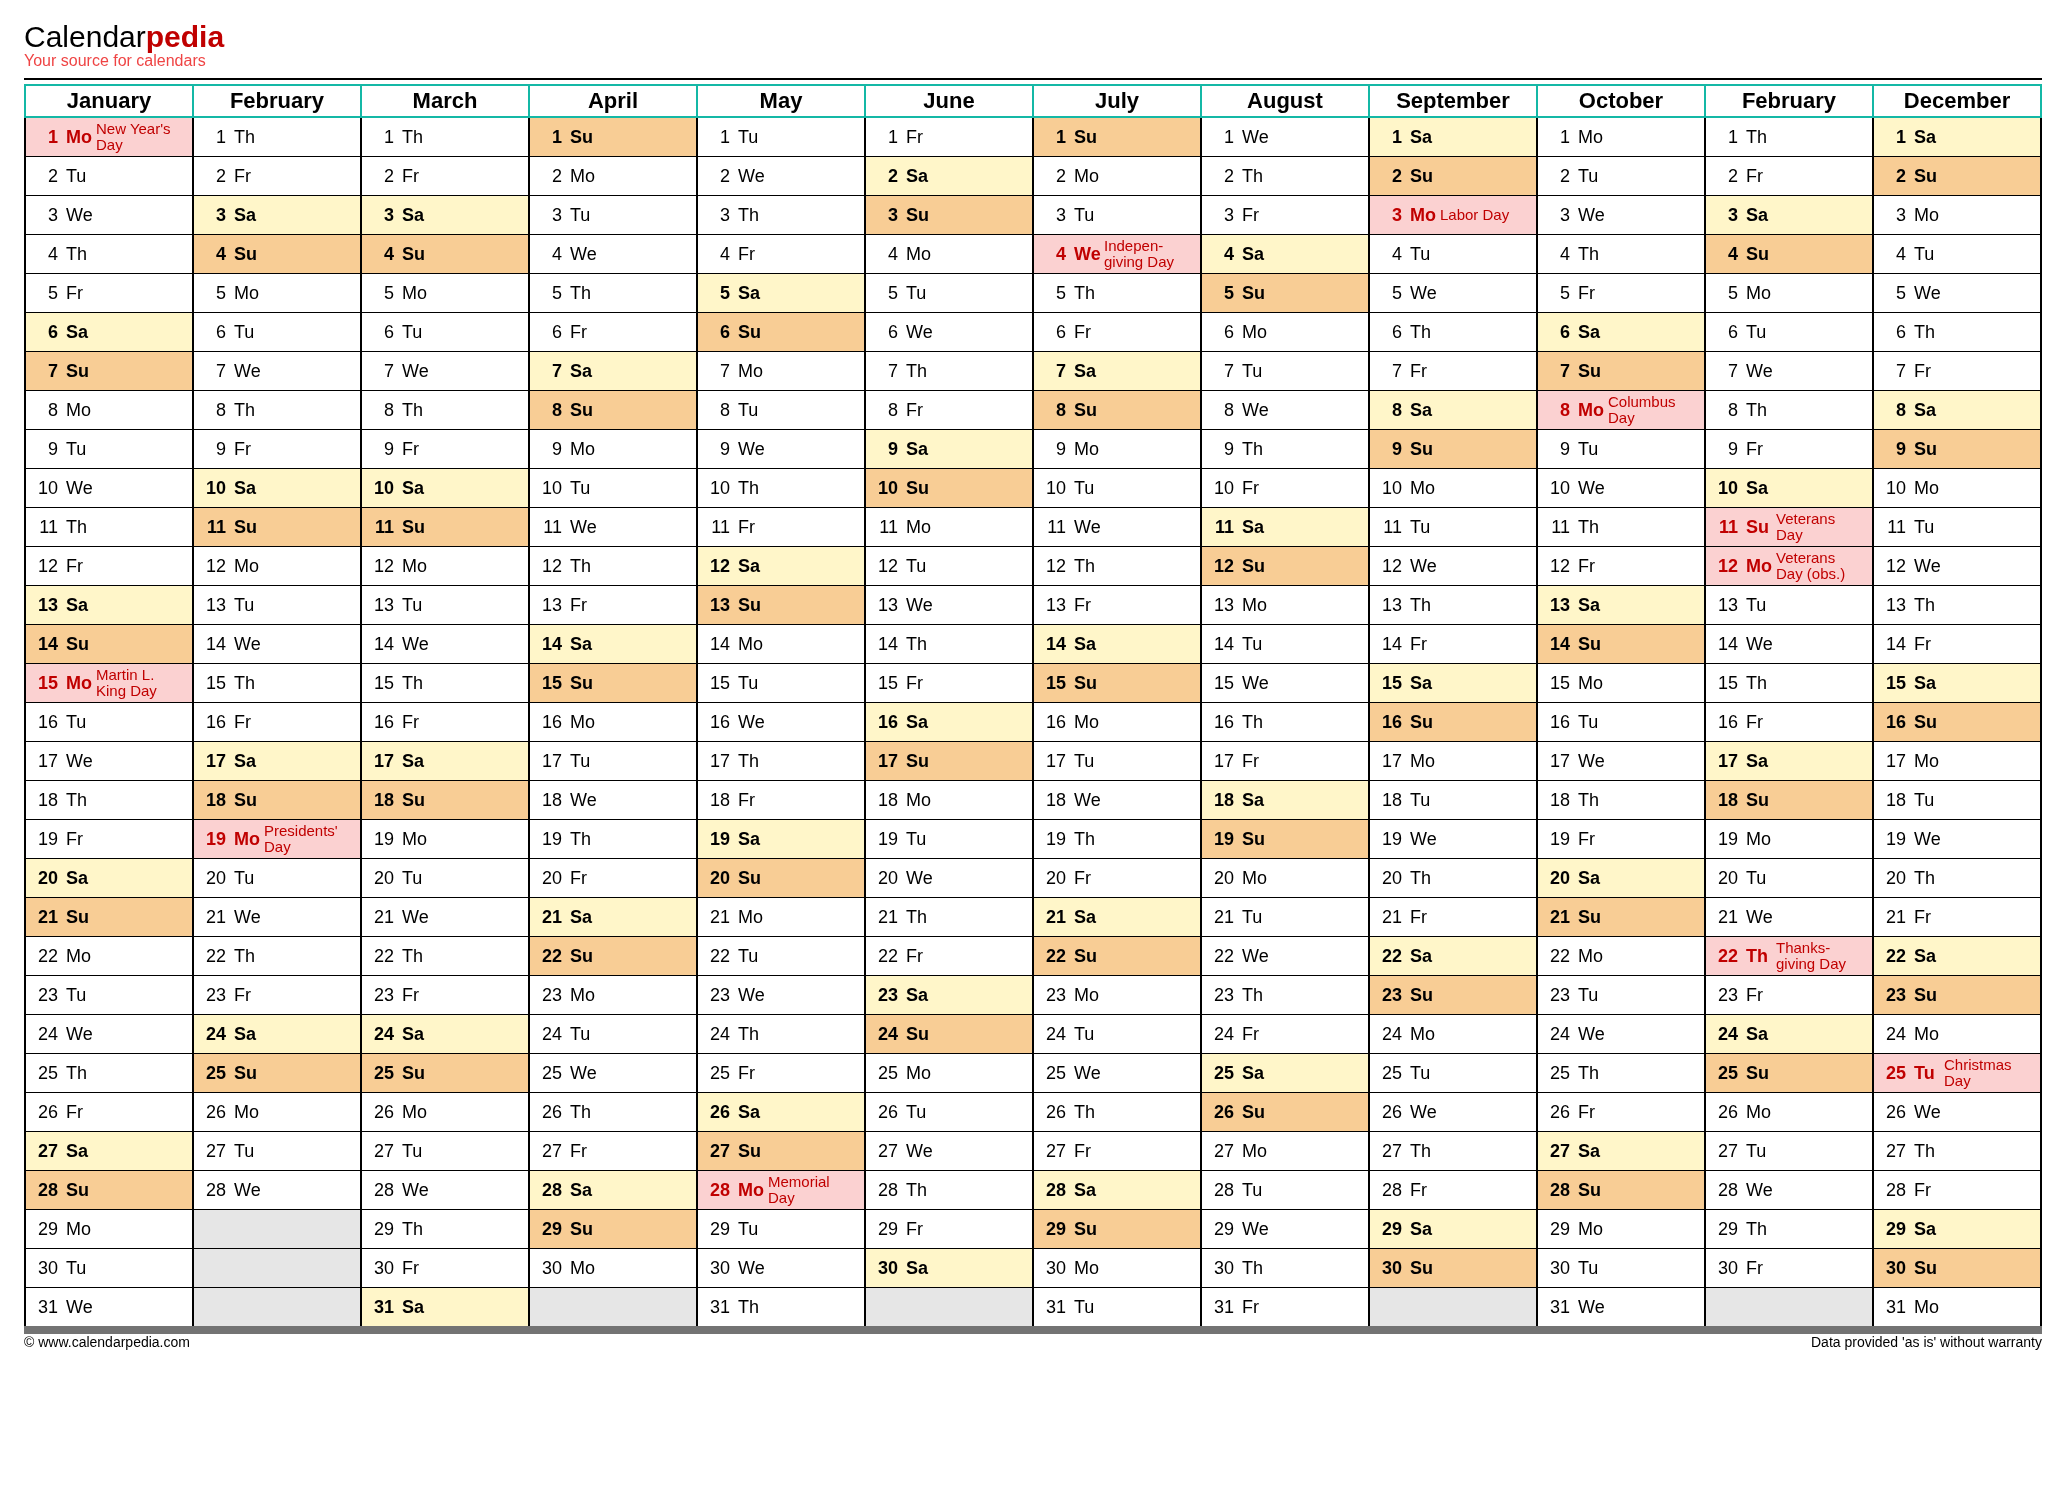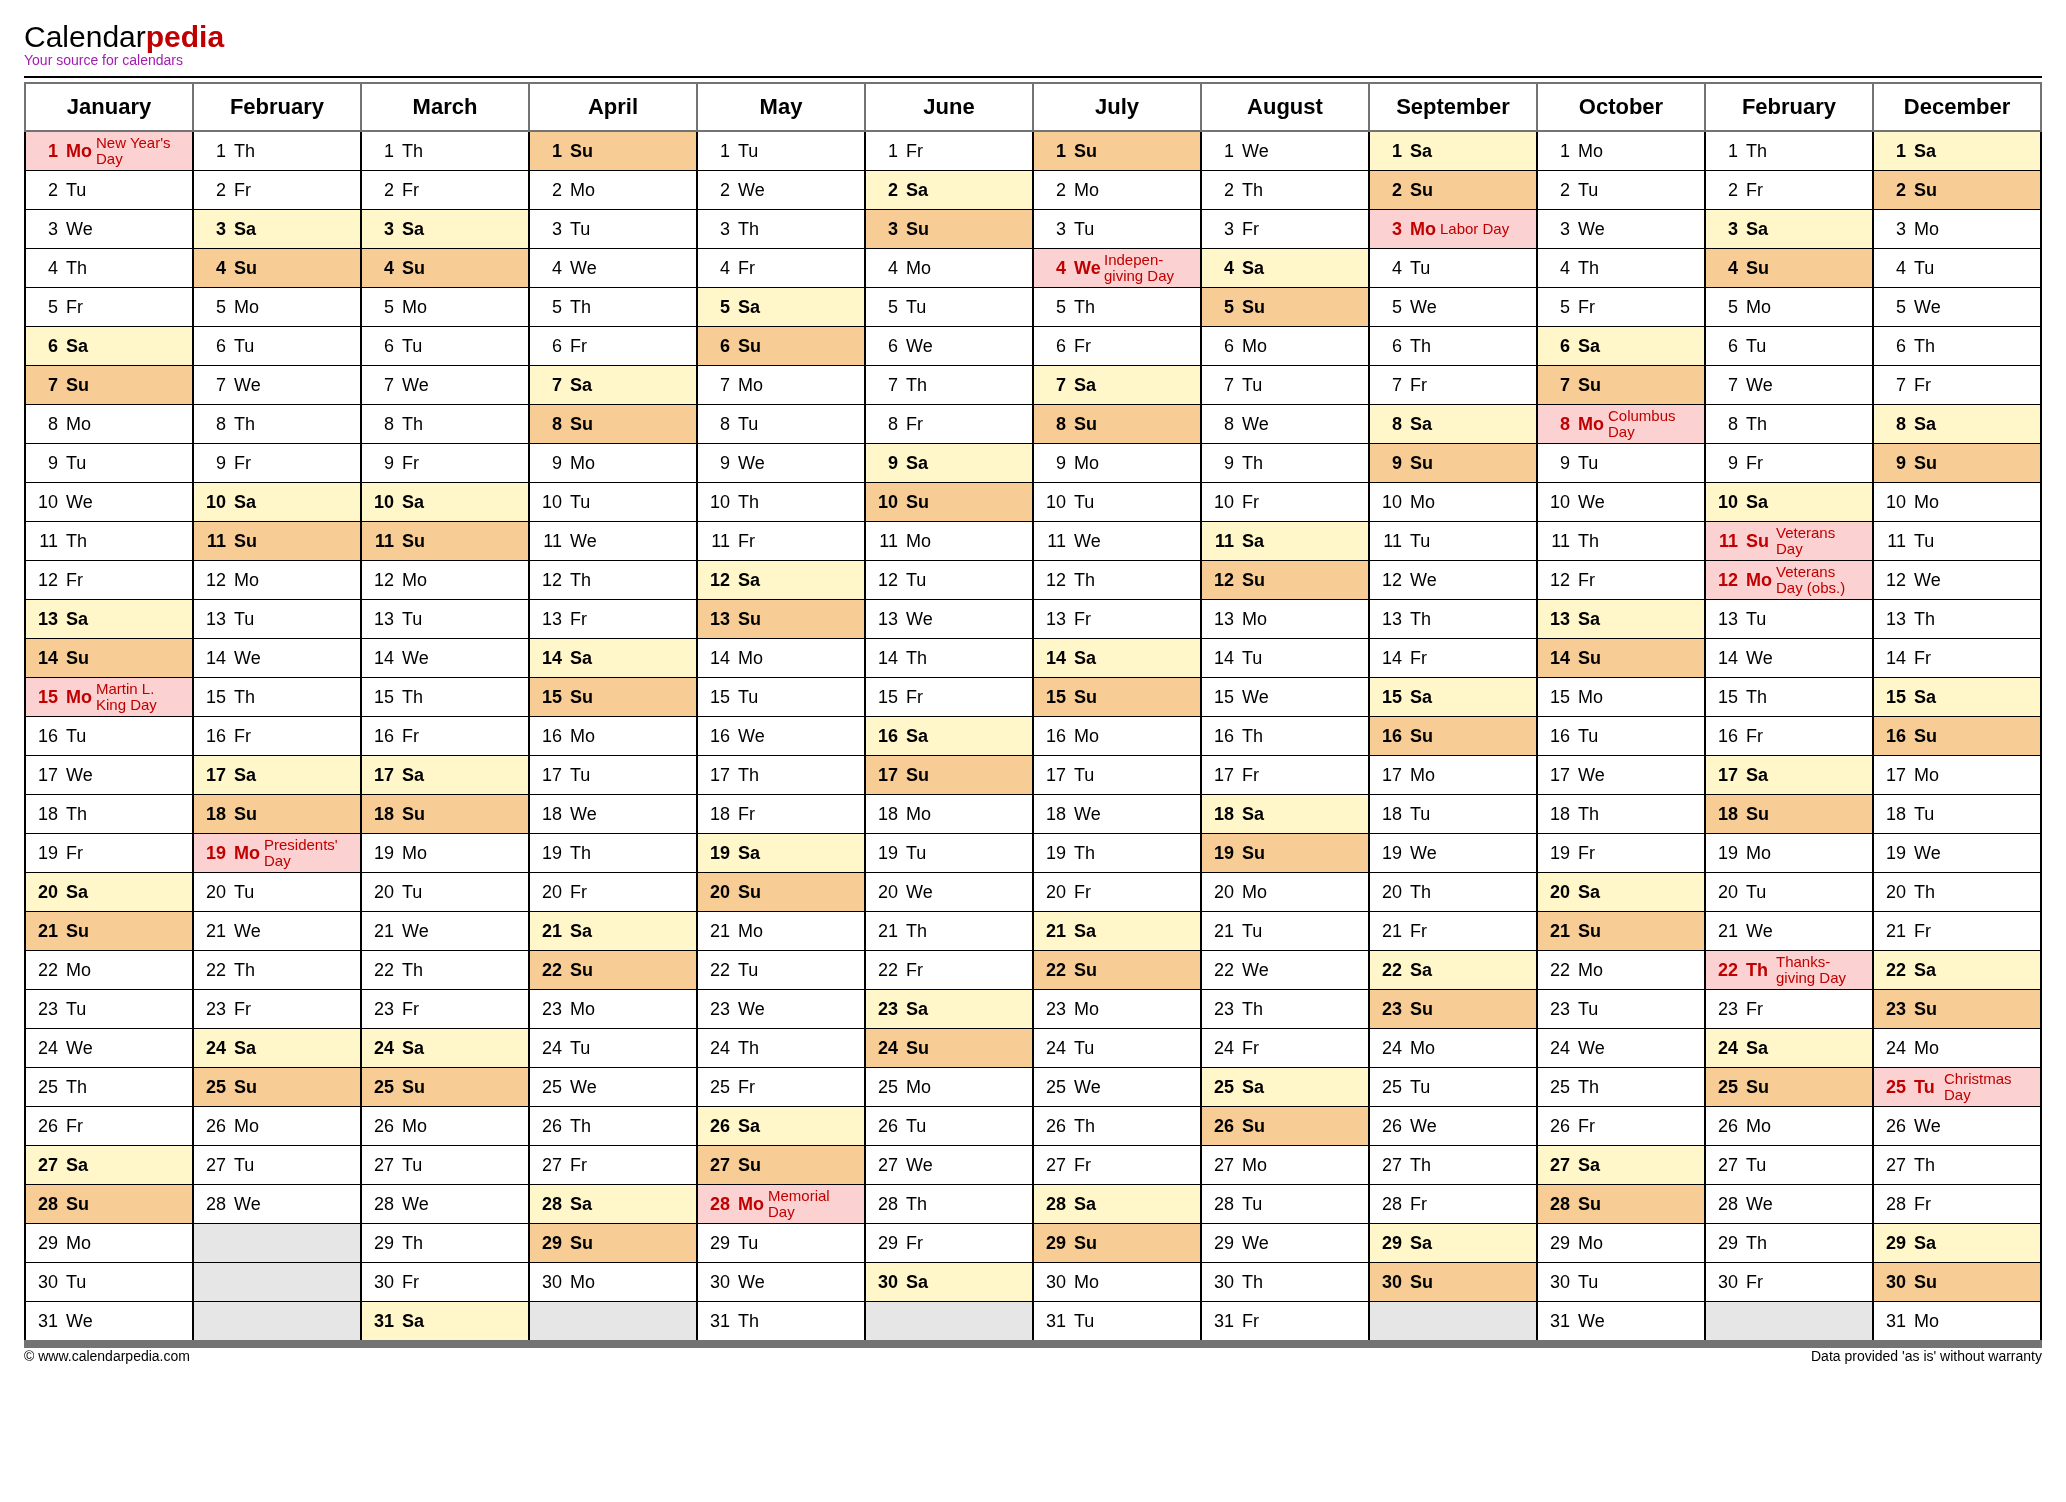--- a/index.html
+++ b/index.html
@@ -2,23 +2,23 @@
 <html><head>
 <meta charset="utf-8">
 <style>
 html,body{margin:0;padding:0;background:#fff;font-family:Arial,Helvetica,sans-serif;color:#000}
 .page{width:2066px;box-sizing:border-box;padding:20px 24px}
 .header{display:flex;justify-content:space-between;align-items:flex-end;border-bottom:2px solid #000;margin-bottom:4px}
 .title{font-size:64px;font-weight:900;letter-spacing:-1px;line-height:1.05;margin:0 0 6px 0}
 .brand{text-align:left;padding-bottom:8px}
 .brand-main{font-size:30px;font-weight:400}
 .brand-main .pedia{color:#c00000;font-weight:600}
-.brand-sub{font-size:14px;color:#a21caf;margin-top:-2px}
+.brand-sub{font-size:16px;color:#ef4444;margin-top:-2px}
 table.cal{border-collapse:collapse;width:100%;table-layout:fixed}
-table.cal th{border:2px solid #737373;font-size:22px;font-weight:700;padding:10px 0;background:#fff}
+table.cal th{border:2px solid #14b8a6;font-size:22px;font-weight:700;padding:2px 0;background:#fff}
 table.cal td{border-left:2px solid #000;border-right:2px solid #000;border-top:1px solid #000;border-bottom:1px solid #000;height:38px;padding:0 6px;position:relative}
 table.cal tr:last-child td{border-bottom:8px solid #737373}
 .cell{display:flex;align-items:center;height:100%;font-size:18px}
 .num{width:26px;text-align:right;margin-right:8px}
 .dw{width:30px}
 .hol{flex:1;font-size:15px;line-height:1.05;color:#c00000;padding-right:2px}
 td.sat{background:#fff6c9}
 td.sat .num,td.sat .dw{font-weight:700}
 td.sun{background:#f8cd95}
 td.sun .num,td.sun .dw{font-weight:700}

